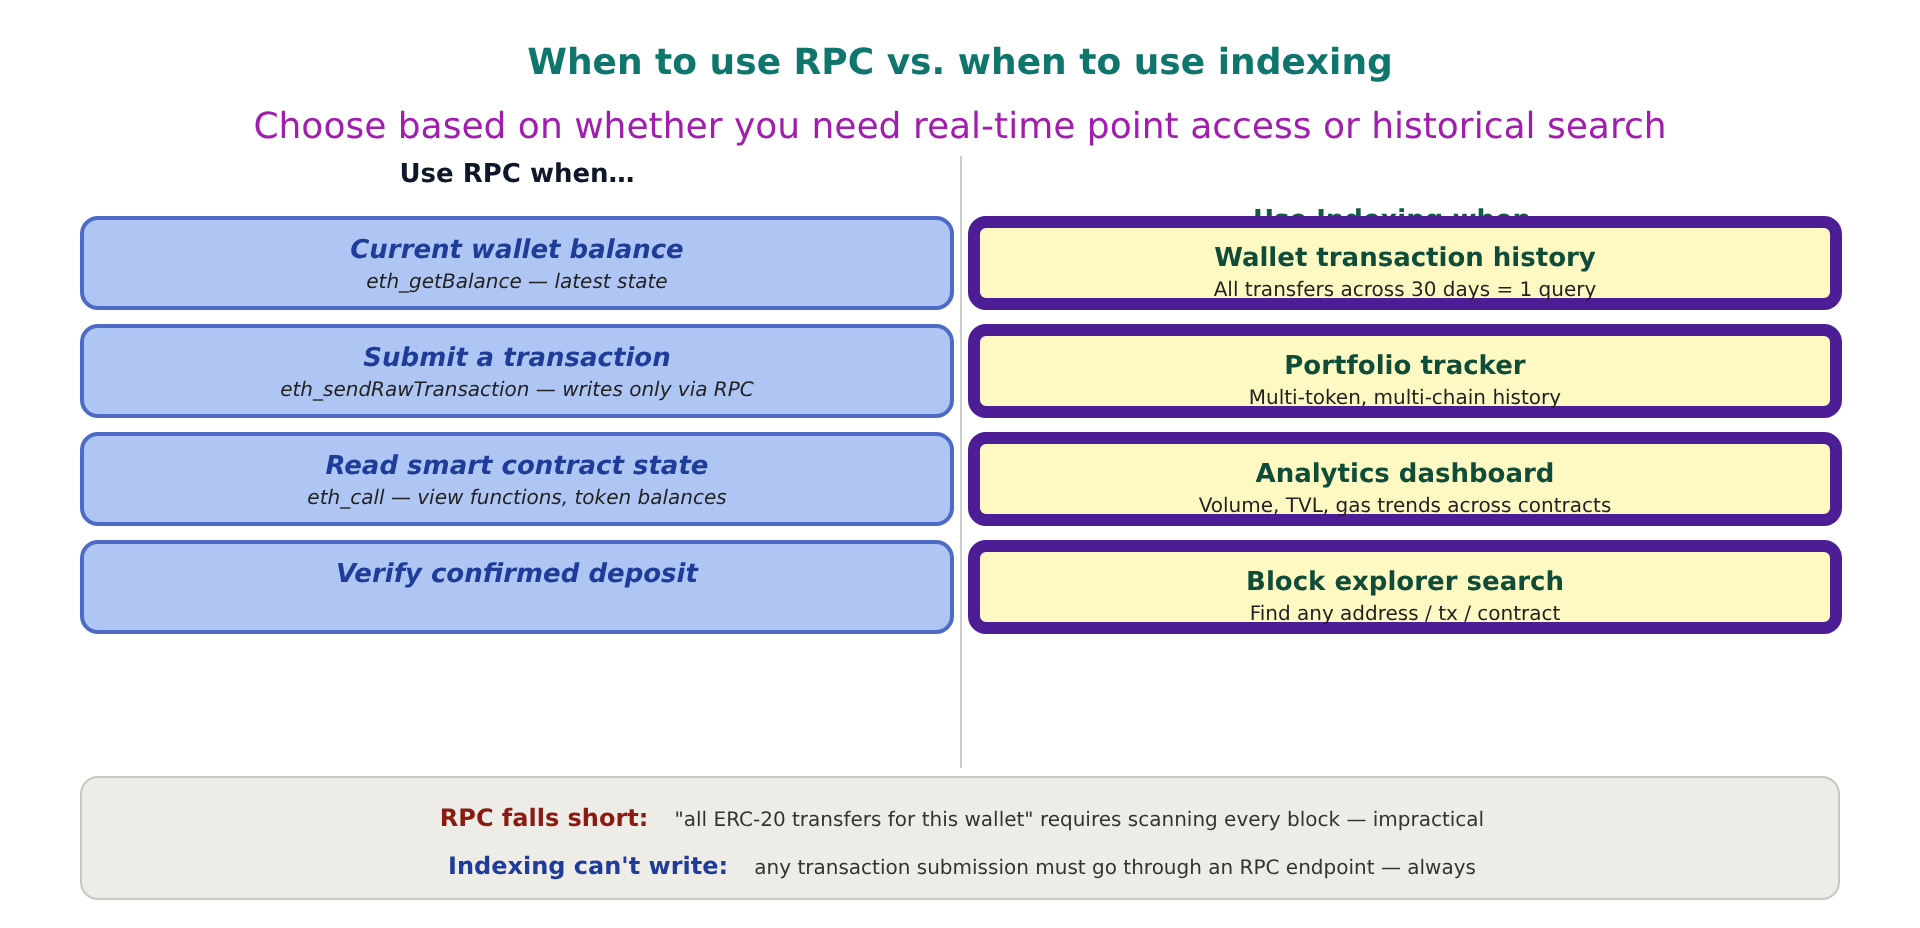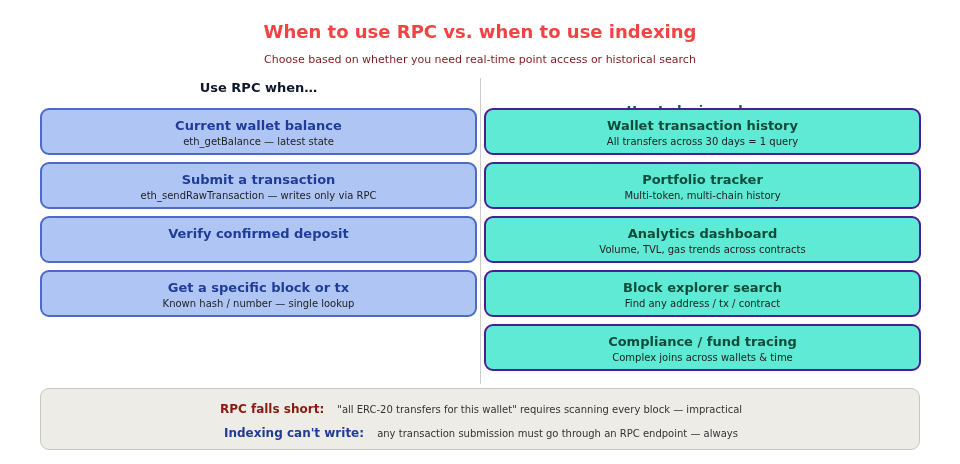--- a/index.html
+++ b/index.html
@@ -1,32 +1,32 @@
 <!DOCTYPE html>
 <html><head>
 <meta charset="utf-8">
 <style>
   html, body { margin: 0; padding: 0; background: #ffffff; }
   body { width: 960px; height: 464px; position: relative; overflow: hidden;
          font-family: "DejaVu Sans", sans-serif; }
   .title { position: absolute; left: 0; width: 960px; top: 21px; text-align: center;
-           font-size: 18px; font-weight: bold; color: #ef4444; }
+           font-size: 18px; font-weight: bold; color: #0f766e; }
   .subtitle { position: absolute; left: 0; width: 960px; top: 53px; text-align: center;
-              font-size: 11px; color: #7f1d1d; }
+              font-size: 18px; color: #a21caf; }
   .col-head { position: absolute; top: 80px; font-size: 13px; font-weight: bold; text-align: center; }
   .col-head.rpc { left: 40px; width: 437px; color: #0f172a; }
   .col-head.idx { left: 484px; width: 437px; color: #0f5c45; margin-top: 23px; }
   .divider { position: absolute; left: 480px; top: 78px; width: 1px; height: 306px; background: #cccccc; }
   .col { position: absolute; top: 108px; width: 437px; }
-  .col.rpc { left: 40px; }
+  .col.rpc { left: 40px; font-style: italic; }
   .col.idx { left: 484px; }
   .card { box-sizing: border-box; height: 47px; margin-bottom: 7px; border-radius: 9px;
           text-align: center; padding-top: 7px; }
   .rpc .card { background: #afc6f5; border: 2px solid #4d6bc6; }
-  .idx .card { background: #5eead4; border: 2px solid #4c1d95; }
+  .idx .card { background: #fef9c3; border: 6px solid #4c1d95; }
   .card-title { font-size: 13px; font-weight: bold; line-height: 17px; }
   .rpc .card-title { color: #1f3c99; }
   .idx .card-title { color: #0f4d3a; }
   .card-sub { font-size: 10px; color: #222; line-height: 14px; margin-top: 1px; }
   .footer { position: absolute; left: 40px; top: 388px; width: 880px; height: 62px; box-sizing: border-box;
             background: #edece7; border: 1px solid #c8c8c0; border-radius: 9px; }
   .frow { position: absolute; left: 0; width: 880px; text-align: center; white-space: nowrap; }
   .frow.r1 { top: 9px; }
   .frow.r2 { top: 33px; }
   .flabel { font-size: 12px; font-weight: bold; margin-right: 8px; }
@@ -48,49 +48,45 @@
 <div class="col rpc">
   <div class="card">
     <div class="card-title">Current wallet balance</div>
     <div class="card-sub">eth_getBalance — latest state</div>
   </div>
   <div class="card">
     <div class="card-title">Submit a transaction</div>
     <div class="card-sub">eth_sendRawTransaction — writes only via RPC</div>
   </div>
   <div class="card">
-    <div class="card-title">Verify confirmed deposit</div>
+    <div class="card-title">Read smart contract state</div>
+    <div class="card-sub">eth_call — view functions, token balances</div>
   </div>
   <div class="card">
-    <div class="card-title">Get a specific block or tx</div>
-    <div class="card-sub">Known hash / number — single lookup</div>
+    <div class="card-title">Verify confirmed deposit</div>
   </div>
 </div>
 
 <div class="col idx">
   <div class="card">
     <div class="card-title">Wallet transaction history</div>
     <div class="card-sub">All transfers across 30 days = 1 query</div>
   </div>
   <div class="card">
     <div class="card-title">Portfolio tracker</div>
     <div class="card-sub">Multi-token, multi-chain history</div>
   </div>
   <div class="card">
     <div class="card-title">Analytics dashboard</div>
     <div class="card-sub">Volume, TVL, gas trends across contracts</div>
   </div>
   <div class="card">
     <div class="card-title">Block explorer search</div>
     <div class="card-sub">Find any address / tx / contract</div>
   </div>
-  <div class="card">
-    <div class="card-title">Compliance / fund tracing</div>
-    <div class="card-sub">Complex joins across wallets &amp; time</div>
-  </div>
 </div>
 
 <div class="footer">
   <div class="frow r1">
     <span class="flabel">RPC falls short:</span>
     <span class="ftext">"all ERC-20 transfers for this wallet" requires scanning every block — impractical</span>
   </div>
   <div class="frow r2">
     <span class="flabel">Indexing can't write:</span>
     <span class="ftext">any transaction submission must go through an RPC endpoint — always</span>

